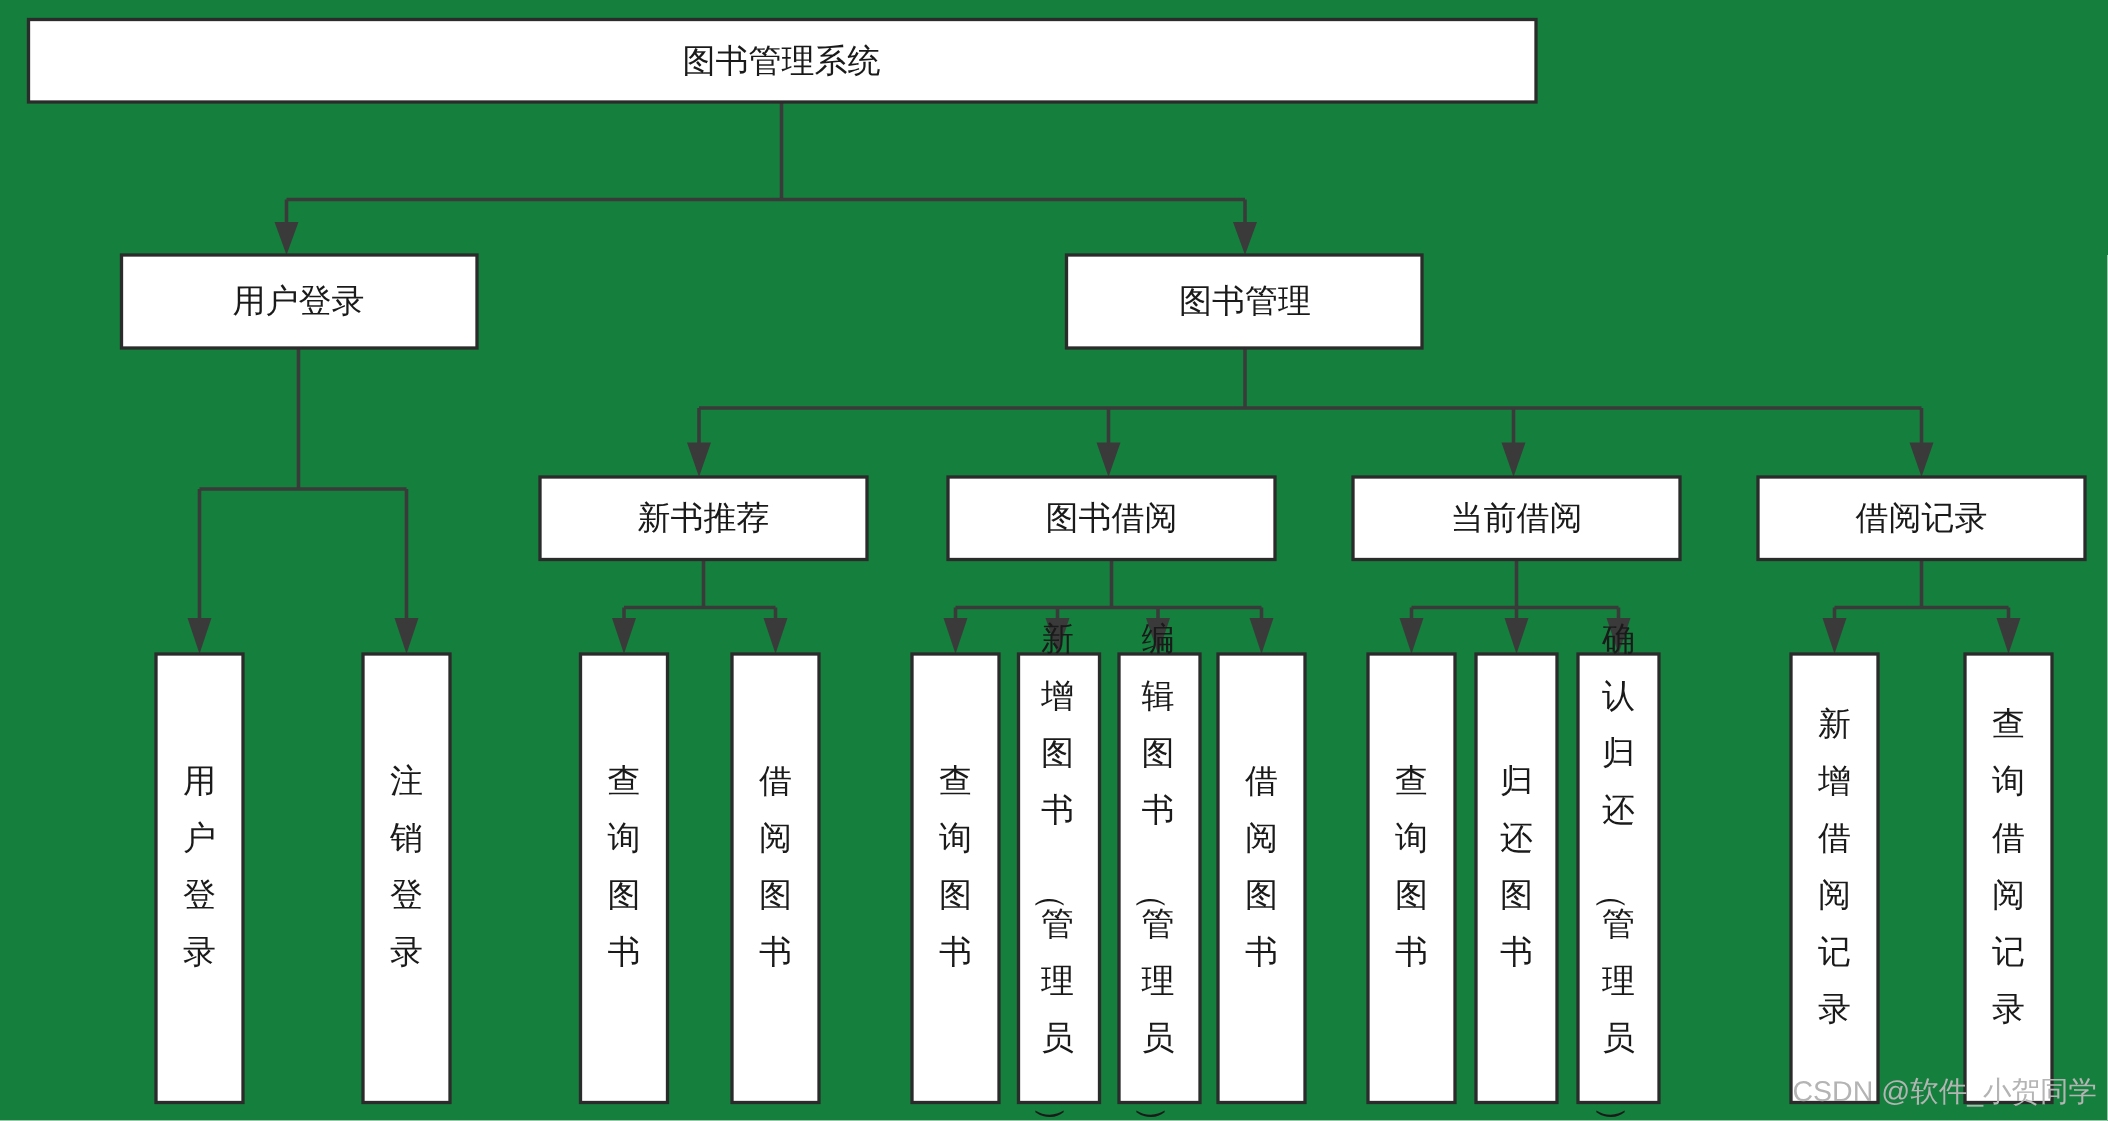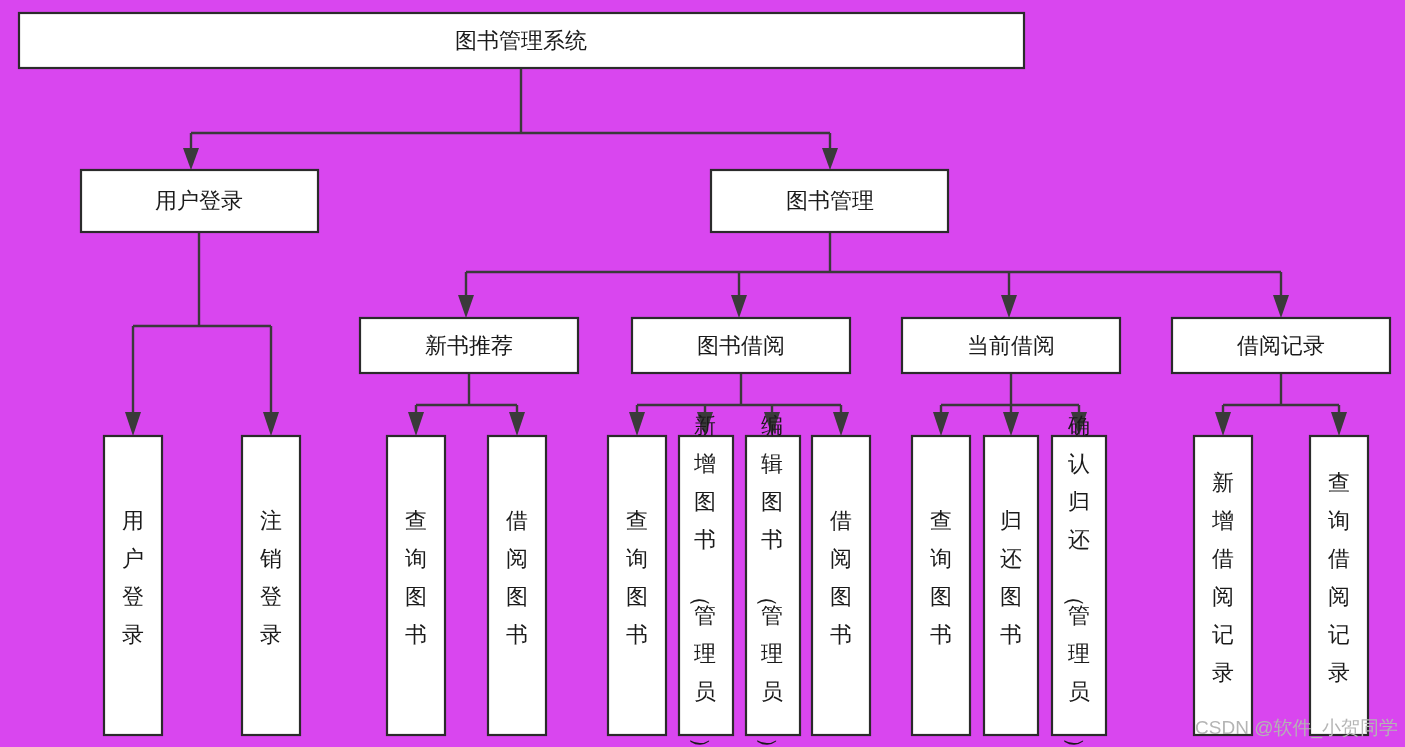--- a/index.html
+++ b/index.html
@@ -8,21 +8,21 @@
     padding: 0;
     background: #ffffff;
   }
   body {
     font-family: "Liberation Sans", "DejaVu Sans", sans-serif;
   }
   #diagram-root {
     position: relative;
     width: 1405px;
     height: 747px;
-    background: #d946ef;
+    background: #15803d;
     overflow: hidden;
   }
   svg#flowchart {
     position: absolute;
     left: 0;
     top: 0;
     width: 1405px;
     height: 747px;
     display: block;
   }

